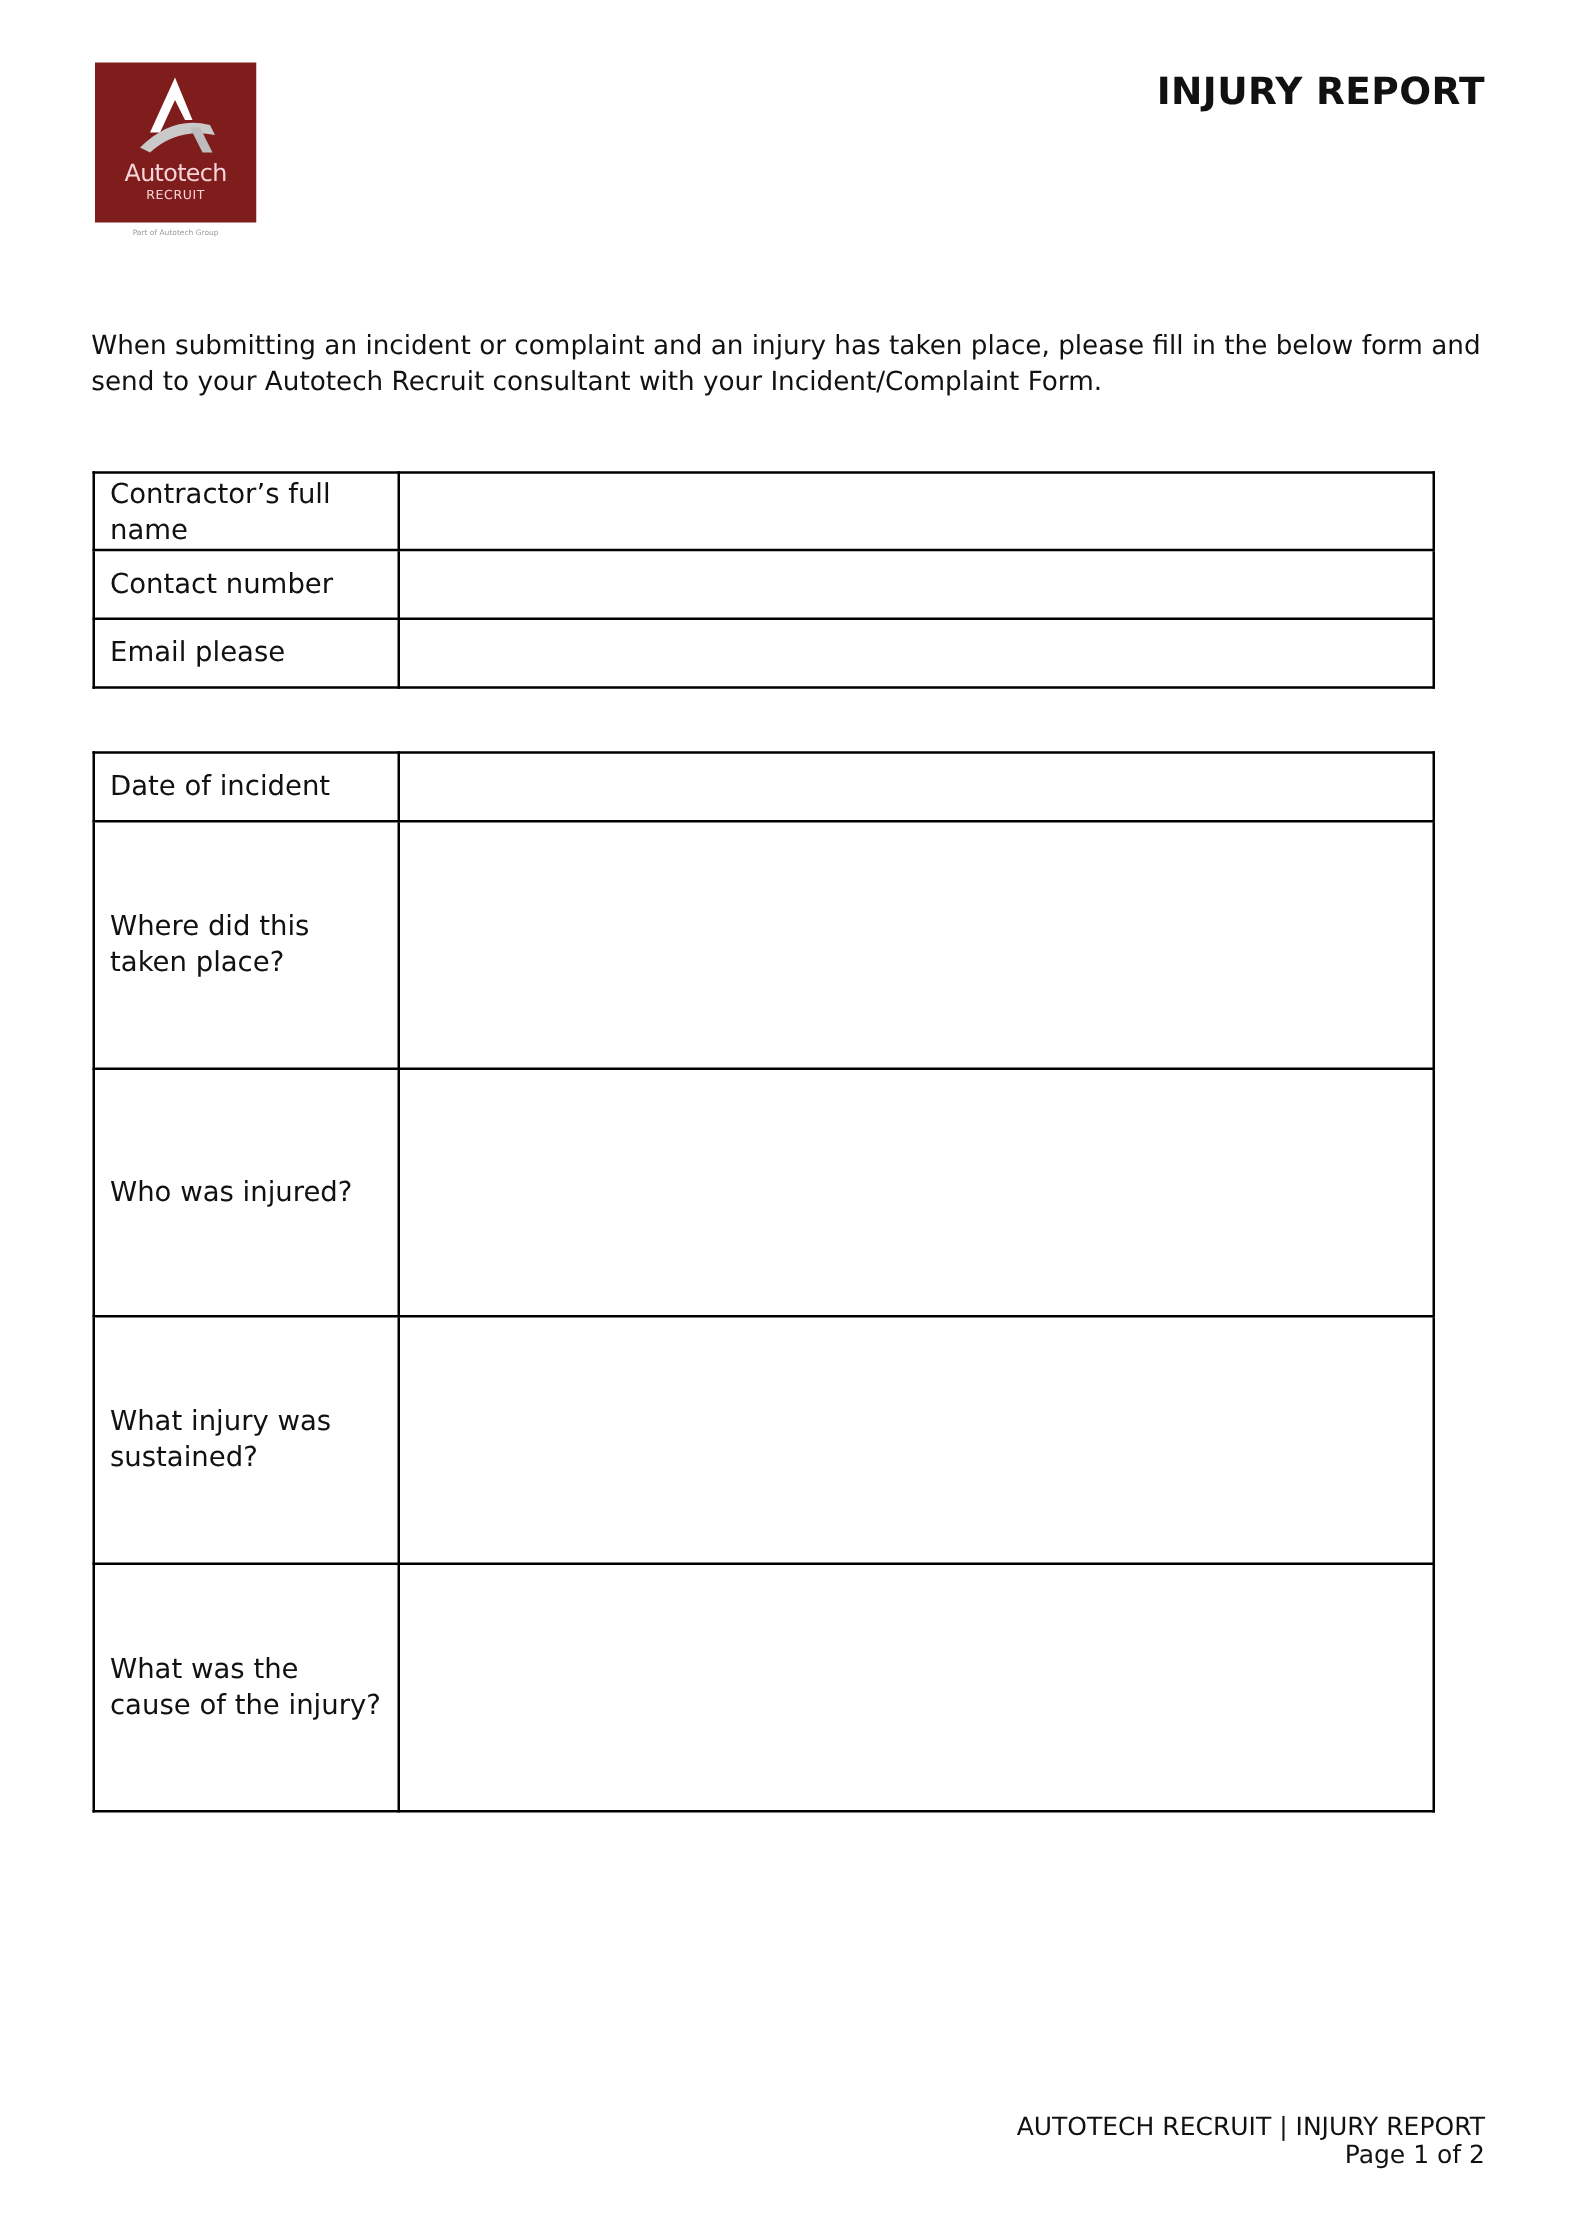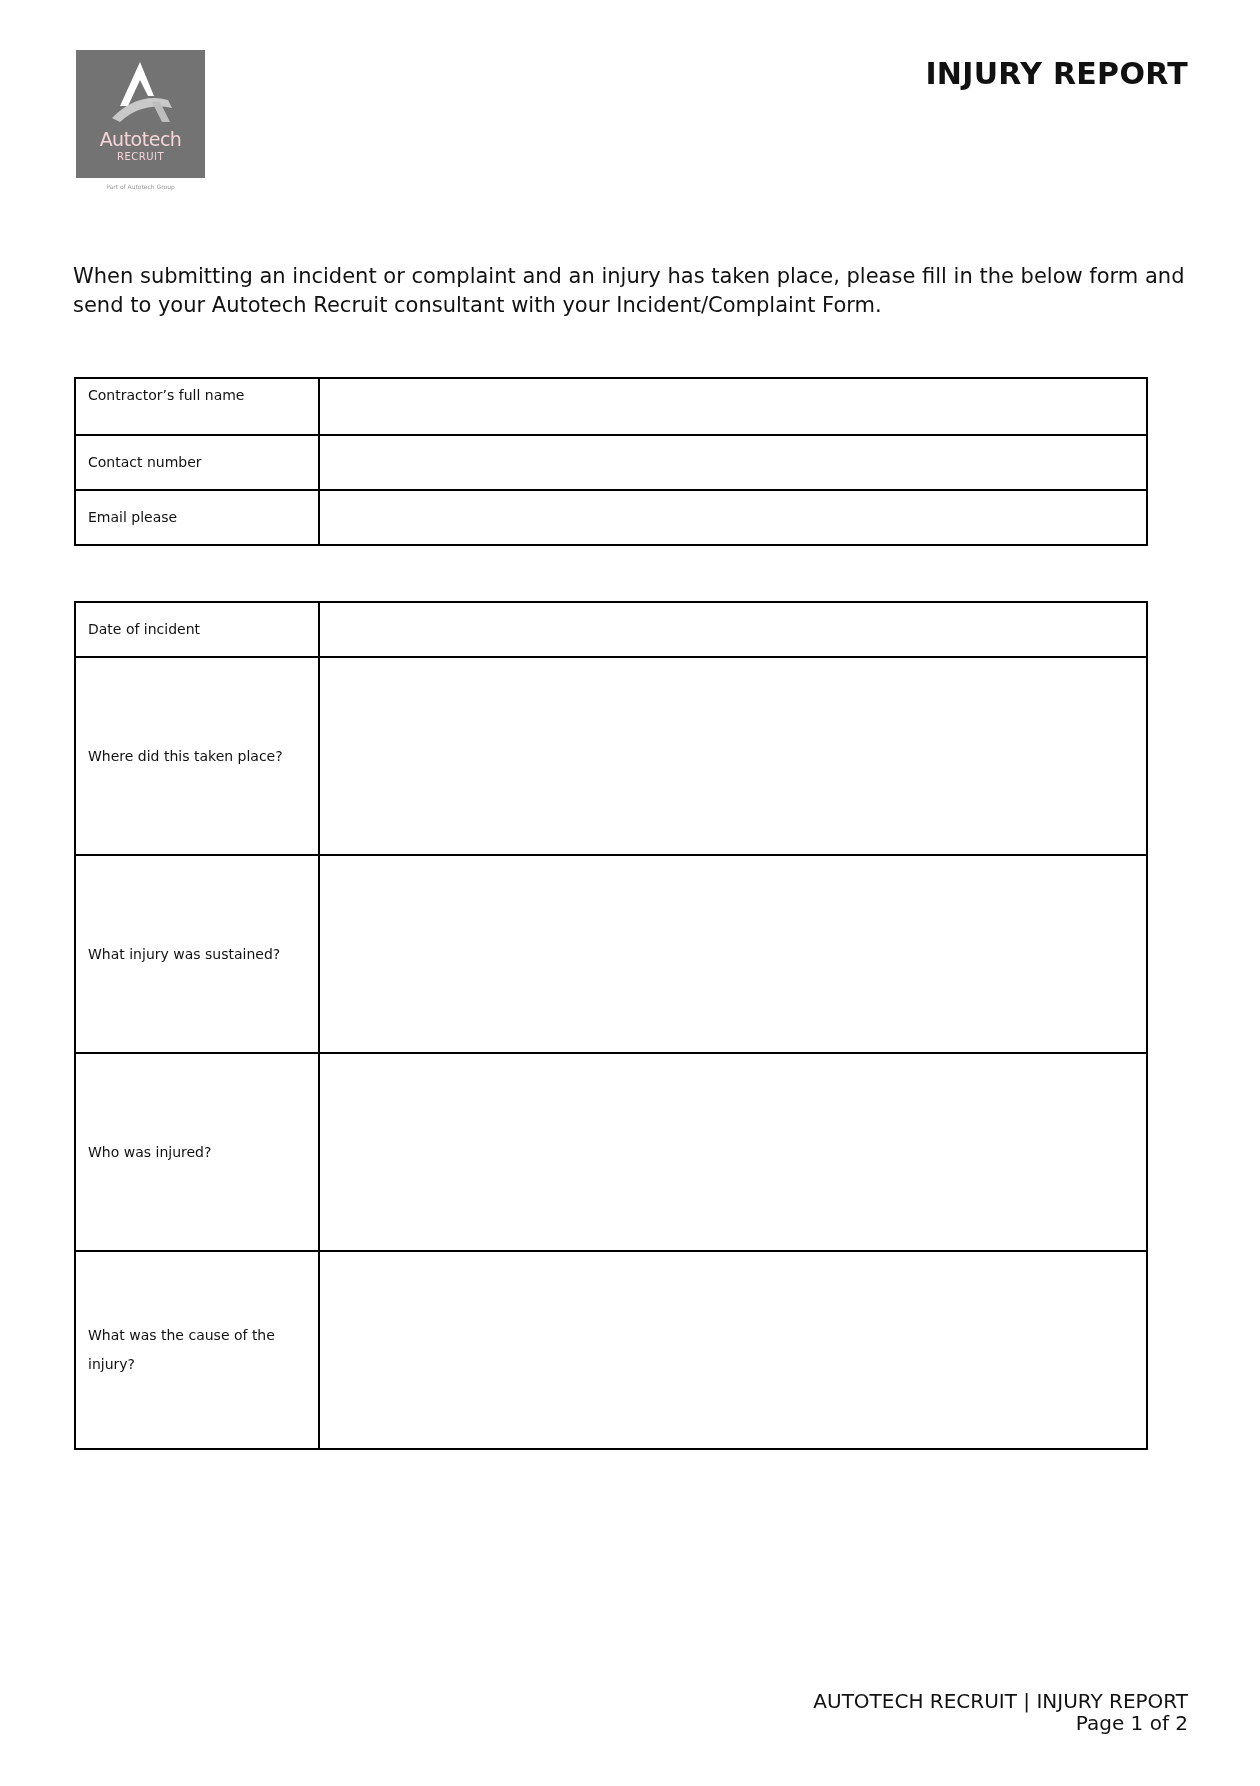--- a/index.html
+++ b/index.html
@@ -1,32 +1,32 @@
 <!DOCTYPE html>
 <html><head>
 <meta charset="utf-8">
 <style>
   html, body { margin:0; padding:0; background:#ffffff; }
   body { width:1260px; height:1786px; position:relative; overflow:hidden;
          font-family:"DejaVu Sans", "Liberation Sans", sans-serif; color:#111; }
-  .logo { position:absolute; left:76px; top:50px; width:129px; height:128px; background:#737373; }
+  .logo { position:absolute; left:76px; top:50px; width:129px; height:128px; background:#7f1d1d; }
   .logo svg { position:absolute; left:0; top:0; }
   .logo-text { position:absolute; left:0; width:129px; text-align:center; color:#f6d5da; }
   .logo-name { top:78px; font-size:19px; letter-spacing:-0.5px; }
   .logo-sub { top:101px; font-size:10px; letter-spacing:0.5px; }
   .logo-tag { position:absolute; left:76px; top:183px; width:129px; text-align:center;
               font-size:6px; color:#999; }
   .title { position:absolute; right:72px; top:56px; font-size:30px; font-weight:bold;
            letter-spacing:0.3px; color:#111;margin-left:16px; }
   .intro { position:absolute; left:73px; top:262px; width:1150px; font-size:21px;
            line-height:29px; color:#111; }
   table.form { position:absolute; left:74px; width:1074px; border-collapse:collapse;
                table-layout:fixed; }
   table.form td { border:2.5px solid #000; padding:0 12px; vertical-align:middle;
-                  font-size:14px; line-height:29px; }
+                  font-size:22px; line-height:29px; }
   table.form td.label { width:218px; }
   table.form td.value { background:#fff; }
   #t1 { top:377px; }
   #t2 { top:601px; }
   .h58 td { height:53px; }
   .h201 td { height:196px; }
   .top-align td.label { vertical-align:top; padding-top:2px; }
   .footer { position:absolute; right:72px; top:1690px; text-align:right; font-size:20px;
             line-height:22px; color:#111; }
 </style>
@@ -69,25 +69,25 @@
   <tbody>
       <tr class="h58">
     <td class="label">Date of incident</td>
     <td class="value"></td>
   </tr>
   <tr class="h201">
     <td class="label">Where did this taken place?</td>
     <td class="value"></td>
   </tr>
   <tr class="h201">
-    <td class="label">What injury was sustained?</td>
+    <td class="label">Who was injured?</td>
     <td class="value"></td>
   </tr>
   <tr class="h201">
-    <td class="label">Who was injured?</td>
+    <td class="label">What injury was sustained?</td>
     <td class="value"></td>
   </tr>
   <tr class="h201">
     <td class="label">What was the cause of the injury?</td>
     <td class="value"></td>
   </tr>
 </tbody>
   </table>
 
 <div class="footer">

